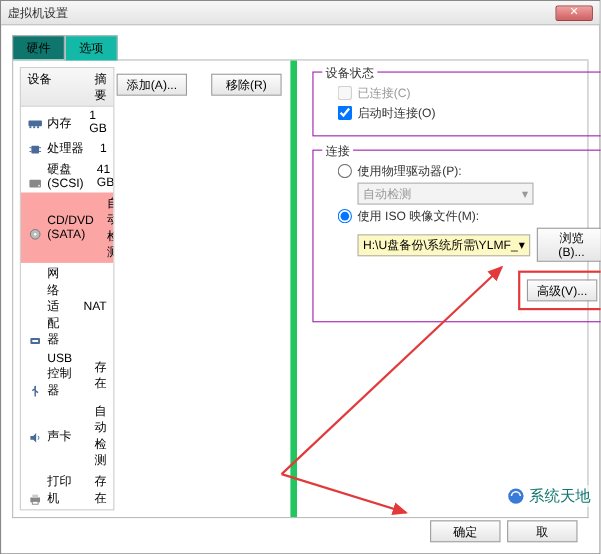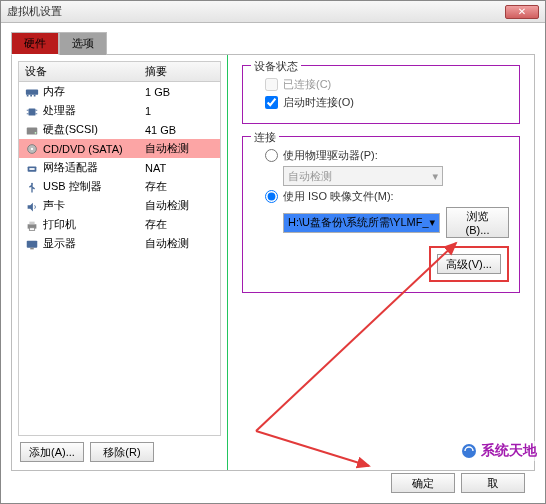--- a/index.html
+++ b/index.html
@@ -3,53 +3,53 @@
 <meta charset="utf-8">
 <style>
   * { box-sizing: border-box; margin: 0; padding: 0; }
   body { font-family: "Microsoft YaHei", "SimSun", Tahoma, sans-serif; font-size: 11px; background: #e8e8e8; width: 546px; height: 504px; overflow: hidden; position: relative; }
   .window { background: #fff; border: 1px solid #888; width: 546px; height: 504px; position: relative; }
   .titlebar { height: 22px; background: linear-gradient(#f7f7f7, #e4e4e4); border-bottom: 1px solid #bbb; display: flex; align-items: center; padding: 0 6px; gap: 43px; }
   .titlebar-text { flex: 1; font-size: 11px; color: #333; }
   .close-btn { width: 34px; height: 14px; background: linear-gradient(#f0a0a0,#d06060); border: 1px solid #a04040; border-radius: 2px; color: #fff; font-size: 10px; display: flex; align-items: center; justify-content: center; line-height: 1; }
   .content { position: relative; padding: 8px 10px 10px 10px; height: calc(100% - 22px); }
   .tabs { display: flex; gap: 0; margin-bottom: 0; border-bottom: 1px solid #bcbcbc; }
-  .tab { padding: 3px 12px; border: 1px solid #bcbcbc; border-bottom: none; background: #a3a3a3; font-size: 11px; position: relative; top: 1px; }
-  .tab.active { background: #b91c1c; border-bottom: 1px solid #fff; }
+  .tab { padding: 3px 12px; border: 1px solid #bcbcbc; border-bottom: none; background: #14b8a6; font-size: 11px; position: relative; top: 1px; }
+  .tab.active { background: #0f766e; border-bottom: 1px solid #fff; }
   .pane { border: 1px solid #bcbcbc; border-top: none; height: 416px; display: flex; }
-  .left { width: 258px; border-right: 1px solid #22c55e; display: flex; flex-direction: column; padding: 6px; }
+  .left { width: 258px; border-right: 6px solid #22c55e; display: flex; flex-direction: row; padding: 6px; }
   .dev-table { flex: 1; border: 1px solid #ccc; overflow: hidden; }
   .dev-head { display: flex; background: linear-gradient(#f8f8f8,#e8e8e8); border-bottom: 1px solid #ccc; }
   .dev-head .c1, .dev-row .c1 { width: 120px; padding: 2px 6px; }
   .dev-head .c2, .dev-row .c2 { flex: 1; padding: 2px 6px; }
   .dev-body { }
   .dev-row { display: flex; align-items: center; }
   .dev-row.selected { background: #fca5a5; }
   .dev-row .c1 { display: flex; align-items: flex-end; gap: 4px; }
   .dev-icon { width: 14px; height: 12px; display: inline-flex; align-items: center; justify-content: center; }
   .dev-icon svg { width: 14px; height: 12px; }
-  .dev-buttons { display: flex; justify-content: flex-start; gap: 6px; padding: 6px 2px 2px 2px; }
+  .dev-buttons { display: flex; justify-content: flex-start; gap: 22px; padding: 6px 2px 2px 2px; }
   .btn { min-width: 64px; height: 20px; background: linear-gradient(#fdfdfd,#e6e6e6); border: 1px solid #9a9a9a; font-size: 11px; display: inline-flex; align-items: center; justify-content: center; padding: 0 8px; cursor: pointer; }
   .right { flex: 1; padding: 10px 14px; display: flex; flex-direction: column; gap: 12px; }
   .fieldset { border: 1px solid #a21caf; padding: 8px 10px 10px 22px; position: relative; }
   .legend { position: absolute; top: -7px; left: 8px; background: #fff; padding: 0 3px; font-size: 11px; color: #333; }
   .chk-row, .rad-row { display: flex; align-items: center; gap: 5px; margin: 3px 0; font-size: 11px; color: #333; }
   .chk-row.disabled, .rad-row.disabled { color: #999; }
   .chk-row input, .rad-row input { margin: 0; }
-  .select-box, .text-input { width: 160px; height: 20px; border: 1px solid #b0b0b0; background: #3b82f6; font-size: 11px; padding: 0 4px; display: inline-flex; align-items: center; }
+  .select-box, .text-input { width: 160px; height: 20px; border: 1px solid #b0b0b0; background: #fef9c3; font-size: 11px; padding: 0 4px; display: inline-flex; align-items: center; }
   .select-box.disabled { background: #f3f3f3; color: #999; }
   .select-wrap { display: flex; align-items: center; gap: 6px; margin: 3px 0 3px 18px; }
   .btn-small { min-width: 60px; height: 31px; }
   .adv-row { display: flex; justify-content: flex-end; margin-top: 8px; }
   .adv-highlight { border: 2px solid #e23a3a; padding: 6px; display: inline-block; }
   .footer-row { position: absolute; right: 20px; bottom: 10px; display: flex; gap: 6px; }
   .arrow-svg { position: absolute; pointer-events: none; }
   .watermark { position: absolute; right: 6px; bottom: 42px; display: flex; align-items: center; gap: 4px; background: rgba(255,255,255,0.6); padding: 1px 2px; }
   .watermark-logo { width: 16px; height: 16px; }
-  .watermark-text { font-size: 14px; font-weight: bold; color: #a21caf; }
+  .watermark-text { font-size: 14px; font-weight: normal; color: #0f766e; }
 </style>
 </head>
 <body>
 
 <div class="window">
   <div class="titlebar">
     <span class="titlebar-text">虚拟机设置</span>
     <div class="close-btn">✕</div>
   </div>
   <div class="content">

